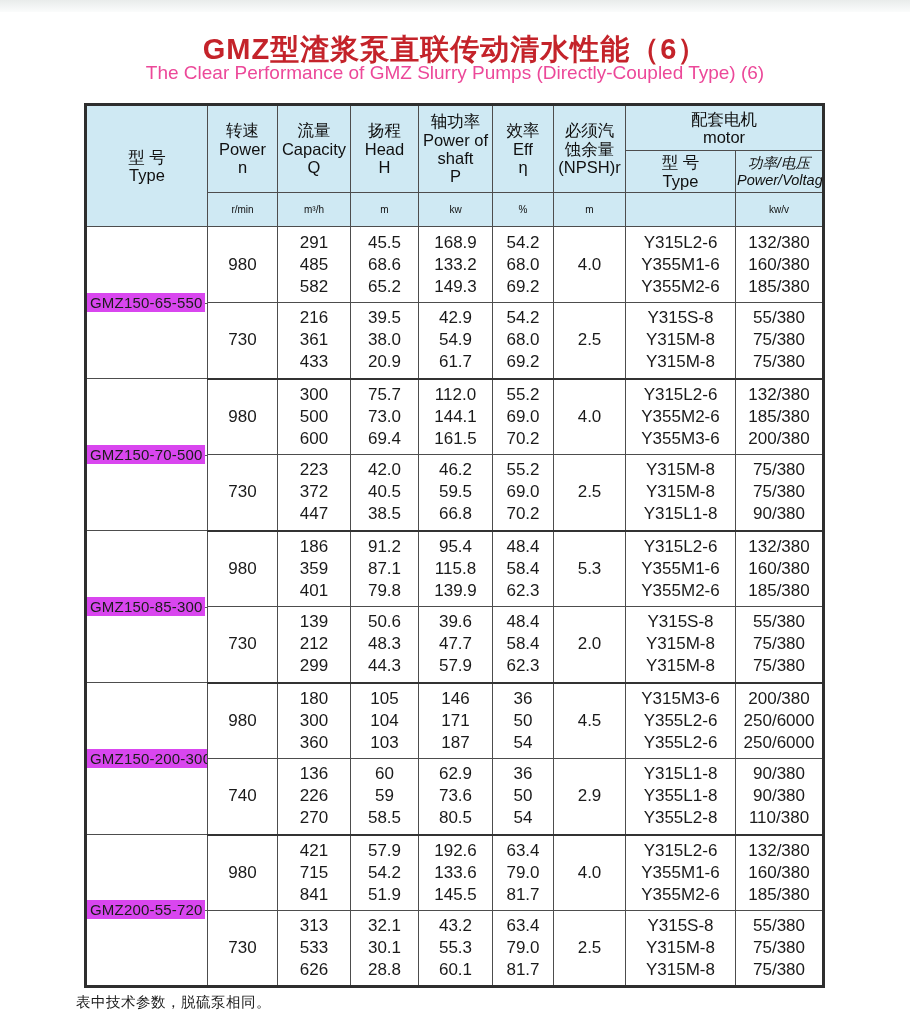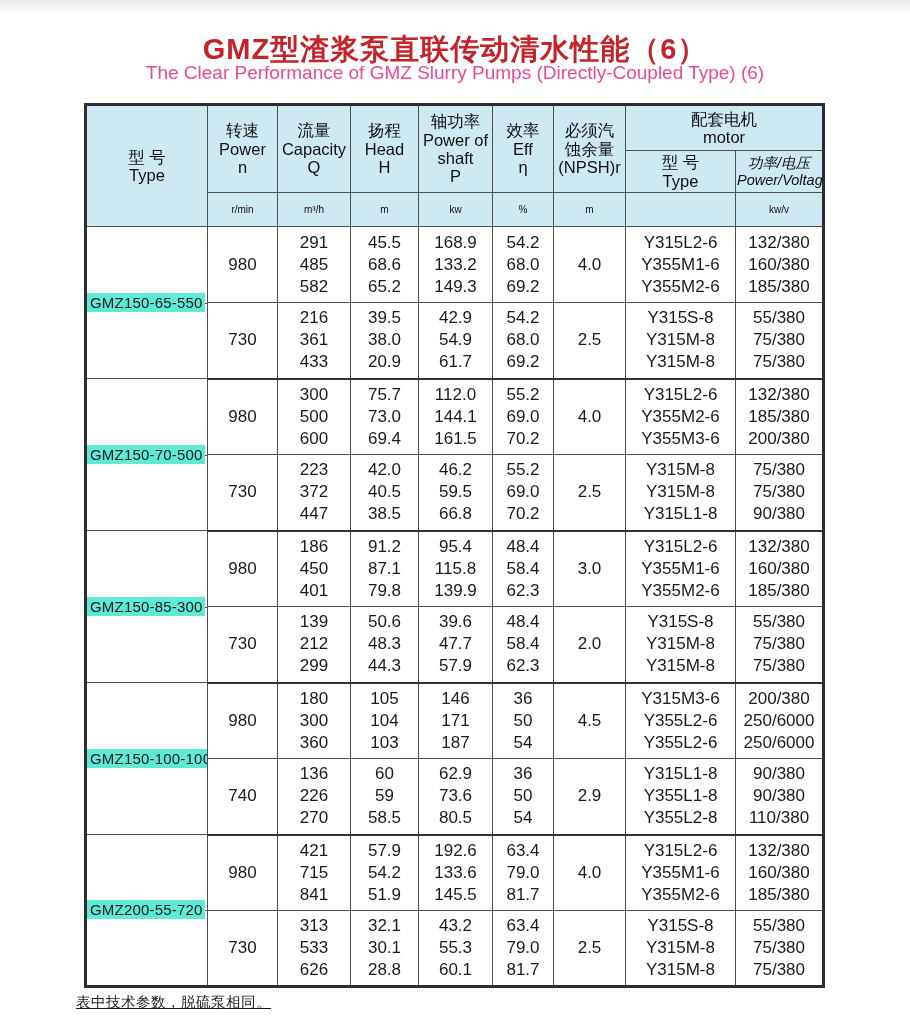--- a/index.html
+++ b/index.html
@@ -43,32 +43,31 @@
   tr.data-row { height:76px; }
   td.c {
     text-align:center; vertical-align:middle;
     font-size:17px; line-height:22px; color:#1a1a1a; background:#ffffff;
   }
   td.type-cell {
     position:relative; background:#ffffff; vertical-align:middle;
     text-align:left; font-size:15px; line-height:18px;
   }
   .type-cell .model-label {
-    position:relative; z-index:2; background:#5eead4; padding:1px 2px 1px 3px;
+    position:relative; z-index:2; background:#d946ef; padding:1px 2px 1px 3px;
     letter-spacing:0.2px; white-space:nowrap;
   }
   .type-cell .midline {
     position:absolute; z-index:1; left:0; right:0; top:50%; height:0;
     border-top:1.6px solid #585858;
   }
   tr.r-bot td { border-bottom:2.6px solid #323232; }
   .footnote {
     position:absolute; left:76px; top:993px; font-size:14.5px; color:#1a1a1a;
     letter-spacing:0.5px;
-    text-decoration:underline;
   }
 </style>
 </head>
 <body>
 
 <div class="sheet">
   <div class="top-band"></div>
 
   <div class="title">GMZ型渣浆泵直联传动清水性能（6）</div>
   <div class="subtitle">The Clear Performance of GMZ Slurry Pumps (Directly-Coupled Type) (6)</div>
@@ -219,32 +218,32 @@
 Y315L1-8</td>
         <td class="c">75/380
 75/380
 90/380</td>
       </tr>
 
       <tr class="data-row r-top">
         <td rowspan="2" class="type-cell"><span class="model-label">GMZ150-85-300</span><i class="midline"></i></td>
         <td class="c">980</td>
         <td class="c">186
-450
+359
 401</td>
         <td class="c">91.2
 87.1
 79.8</td>
         <td class="c">95.4
 115.8
 139.9</td>
         <td class="c">48.4
 58.4
 62.3</td>
-        <td class="c">3.0</td>
+        <td class="c">5.3</td>
         <td class="c">Y315L2-6
 Y355M1-6
 Y355M2-6</td>
         <td class="c">132/380
 160/380
 185/380</td>
       </tr>
       <tr class="data-row r-bot">
         <td class="c">730</td>
         <td class="c">139
@@ -262,21 +261,21 @@
         <td class="c">2.0</td>
         <td class="c">Y315S-8
 Y315M-8
 Y315M-8</td>
         <td class="c">55/380
 75/380
 75/380</td>
       </tr>
 
       <tr class="data-row r-top">
-        <td rowspan="2" class="type-cell"><span class="model-label">GMZ150-100-100</span><i class="midline"></i></td>
+        <td rowspan="2" class="type-cell"><span class="model-label">GMZ150-200-300</span><i class="midline"></i></td>
         <td class="c">980</td>
         <td class="c">180
 300
 360</td>
         <td class="c">105
 104
 103</td>
         <td class="c">146
 171
 187</td>

